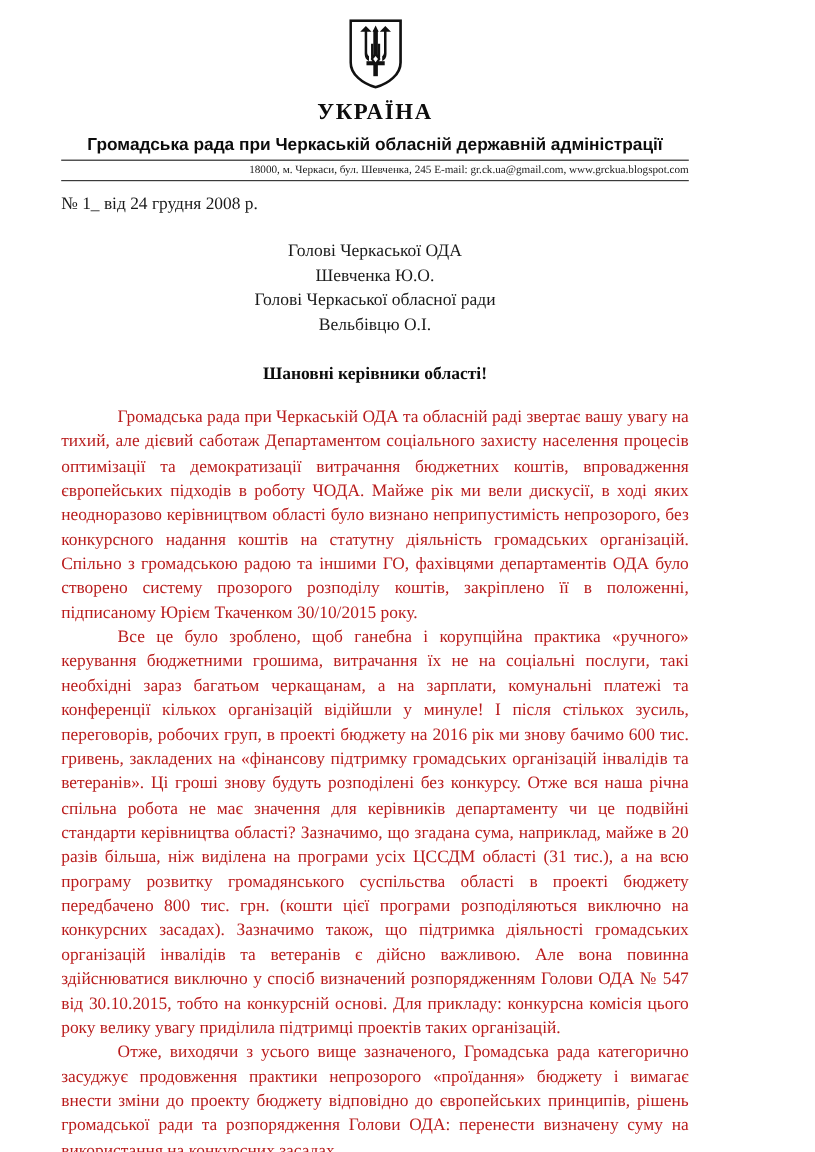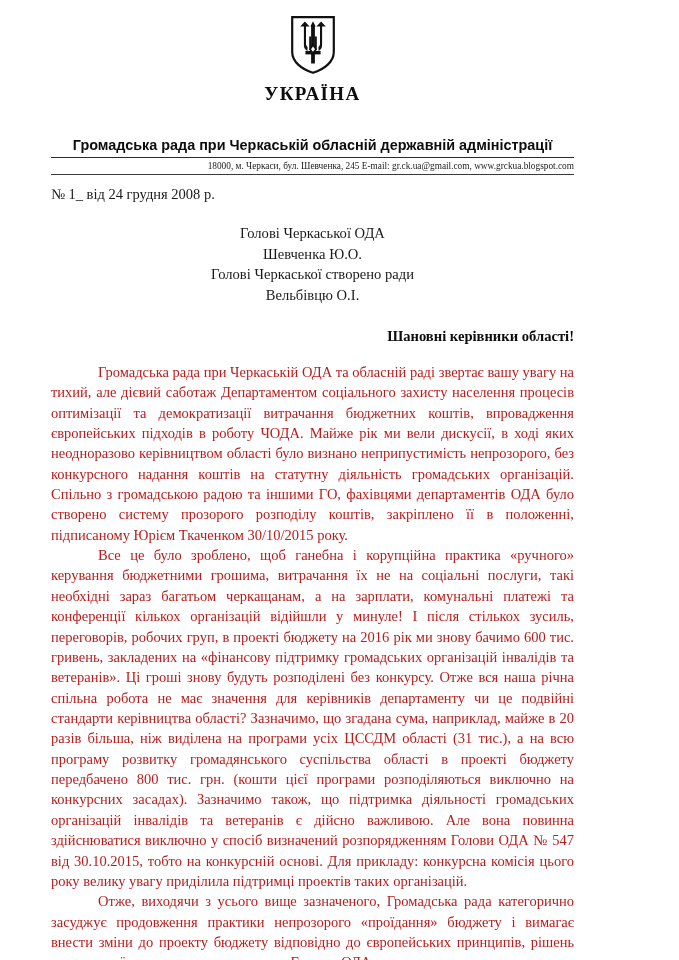--- a/index.html
+++ b/index.html
@@ -43,21 +43,21 @@
     margin-top: 9px;
     color: #0d0d0d;
   }
 
   
   .org-title {
     text-align: center;
     font-family: "Liberation Sans", "DejaVu Sans", sans-serif;
     font-size: 14.4px;
     font-weight: bold;
-    margin-top: 32px;
+    margin-top: 8px;
     color: #0d0d0d;
     white-space: nowrap;
   }
   .rule {
     border: 0;
     border-top: 1.6px solid #2b2b2b;
     margin: 4px 0 0 0;
     height: 0;
   }
   .rule.thin {
@@ -85,21 +85,21 @@
     margin-top: 20px;
     text-align: center;
     font-size: 14.6px;
     line-height: 1.42;
     color: #1a1a1a;
   }
   .addressee div { white-space: nowrap; }
 
   
   .salutation {
-    text-align: right;
+    text-align: center;
     font-size: 14.6px;
     font-weight: bold;
     margin-top: 22px;
     color: #0d0d0d;
   }
 
   
   .body-text {
     margin-top: 17px;
     font-size: 14.5px;
@@ -162,21 +162,21 @@
   <div class="org-title">Громадська рада при Черкаській обласній державній адміністрації</div>
   <hr class="rule">
   <div class="contact-line">18000, м. Черкаси, бул. Шевченка, 245 E-mail: gr.ck.ua@gmail.com, www.grckua.blogspot.com</div>
   <hr class="rule thin">
 
   <div class="doc-number">№ 1_ від 24 грудня 2008 р.</div>
 
   <div class="addressee">
     <div>Голові Черкаської ОДА</div>
     <div>Шевченка Ю.О.</div>
-    <div>Голові Черкаської створено ради</div>
+    <div>Голові Черкаської обласної ради</div>
     <div>Вельбівцю О.І.</div>
   </div>
 
   <div class="salutation">Шановні керівники області!</div>
 
   <div class="body-text">
     <p>Громадська рада при Черкаській ОДА та обласній раді звертає вашу увагу на тихий, але дієвий саботаж Департаментом соціального захисту населення процесів оптимізації та демократизації витрачання бюджетних коштів, впровадження європейських підходів в роботу ЧОДА. Майже рік ми вели дискусії, в ході яких неодноразово керівництвом області було визнано неприпустимість непрозорого, без конкурсного надання коштів на статутну діяльність громадських організацій. Спільно з громадською радою та іншими ГО, фахівцями департаментів ОДА було створено систему прозорого розподілу коштів, закріплено її в положенні, підписаному Юрієм Ткаченком  30/10/2015 року.</p>
     <p>Все це було зроблено, щоб ганебна і корупційна практика «ручного» керування бюджетними грошима, витрачання їх не на соціальні послуги, такі необхідні зараз багатьом черкащанам, а на зарплати, комунальні платежі та конференції кількох організацій відійшли у минуле! І після стількох зусиль, переговорів, робочих груп, в проекті бюджету на 2016 рік ми знову бачимо 600 тис. гривень, закладених на «фінансову підтримку громадських організацій інвалідів та ветеранів». Ці гроші знову будуть розподілені без конкурсу. Отже вся наша річна спільна робота не має значення для керівників департаменту чи це подвійні стандарти керівництва області? Зазначимо, що згадана сума, наприклад, майже в 20 разів більша, ніж виділена на програми усіх ЦССДМ області (31 тис.), а на всю програму розвитку громадянського суспільства області в проекті бюджету передбачено 800 тис. грн. (кошти цієї програми розподіляються виключно на конкурсних засадах). Зазначимо також, що підтримка діяльності громадських організацій інвалідів та ветеранів є дійсно важливою. Але вона повинна здійснюватися виключно у спосіб визначений розпорядженням Голови ОДА № 547 від 30.10.2015, тобто на конкурсній основі. Для прикладу: конкурсна комісія цього року велику увагу приділила підтримці проектів таких організацій.</p>
     <p>Отже, виходячи з усього вище зазначеного, Громадська рада категорично засуджує продовження практики непрозорого «проїдання» бюджету і вимагає внести зміни до проекту бюджету відповідно до європейських принципів, рішень громадської ради та розпорядження Голови ОДА: перенести визначену суму на  використання на конкурсних засадах.</p>
   </div>

